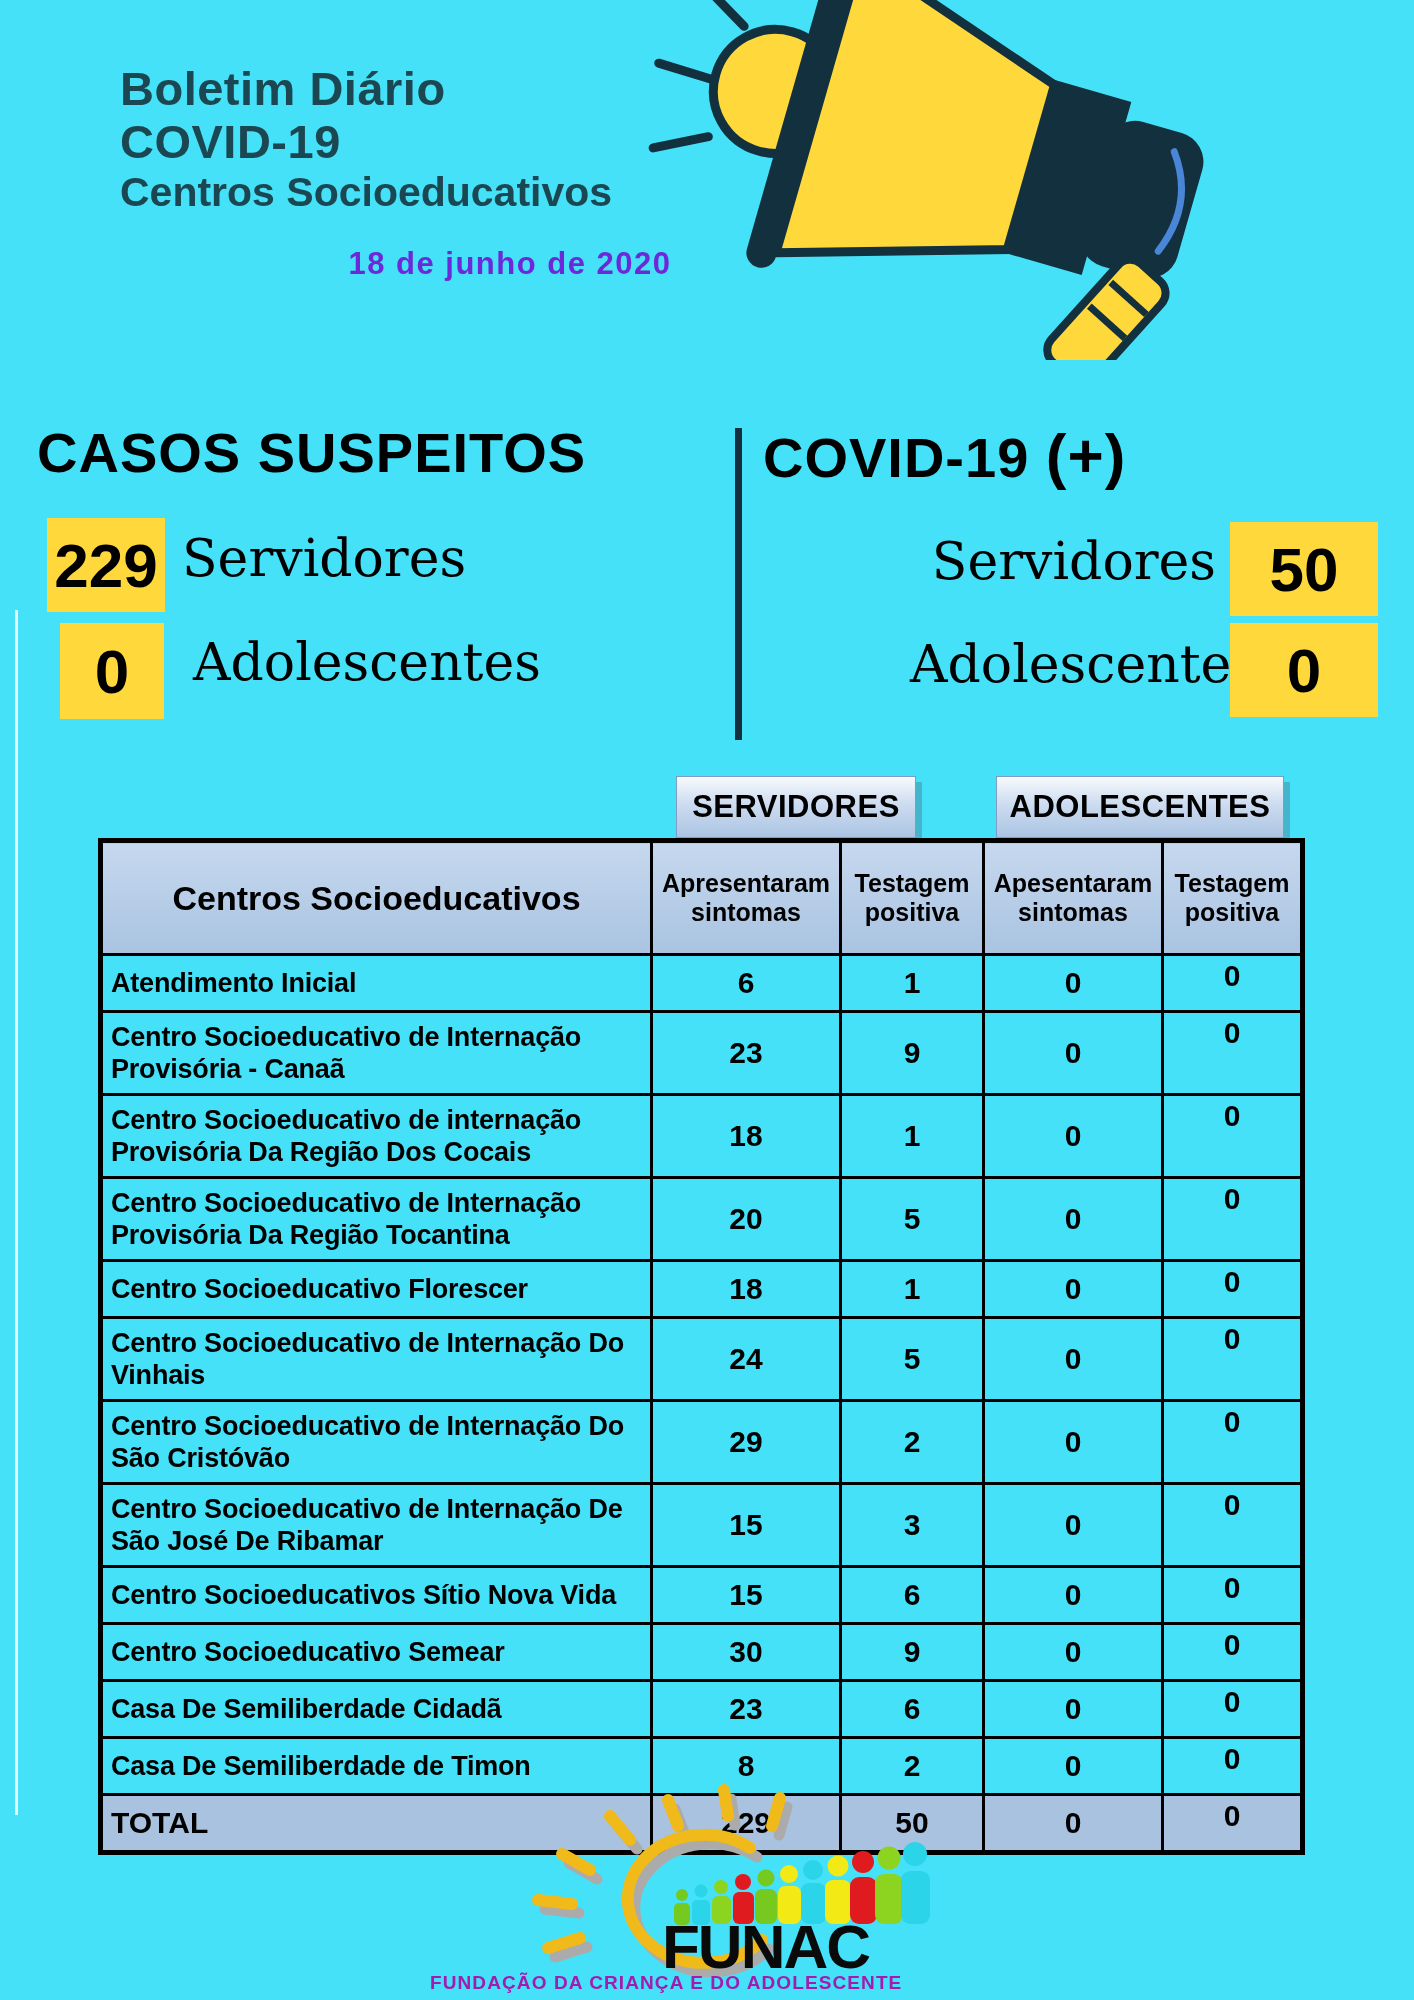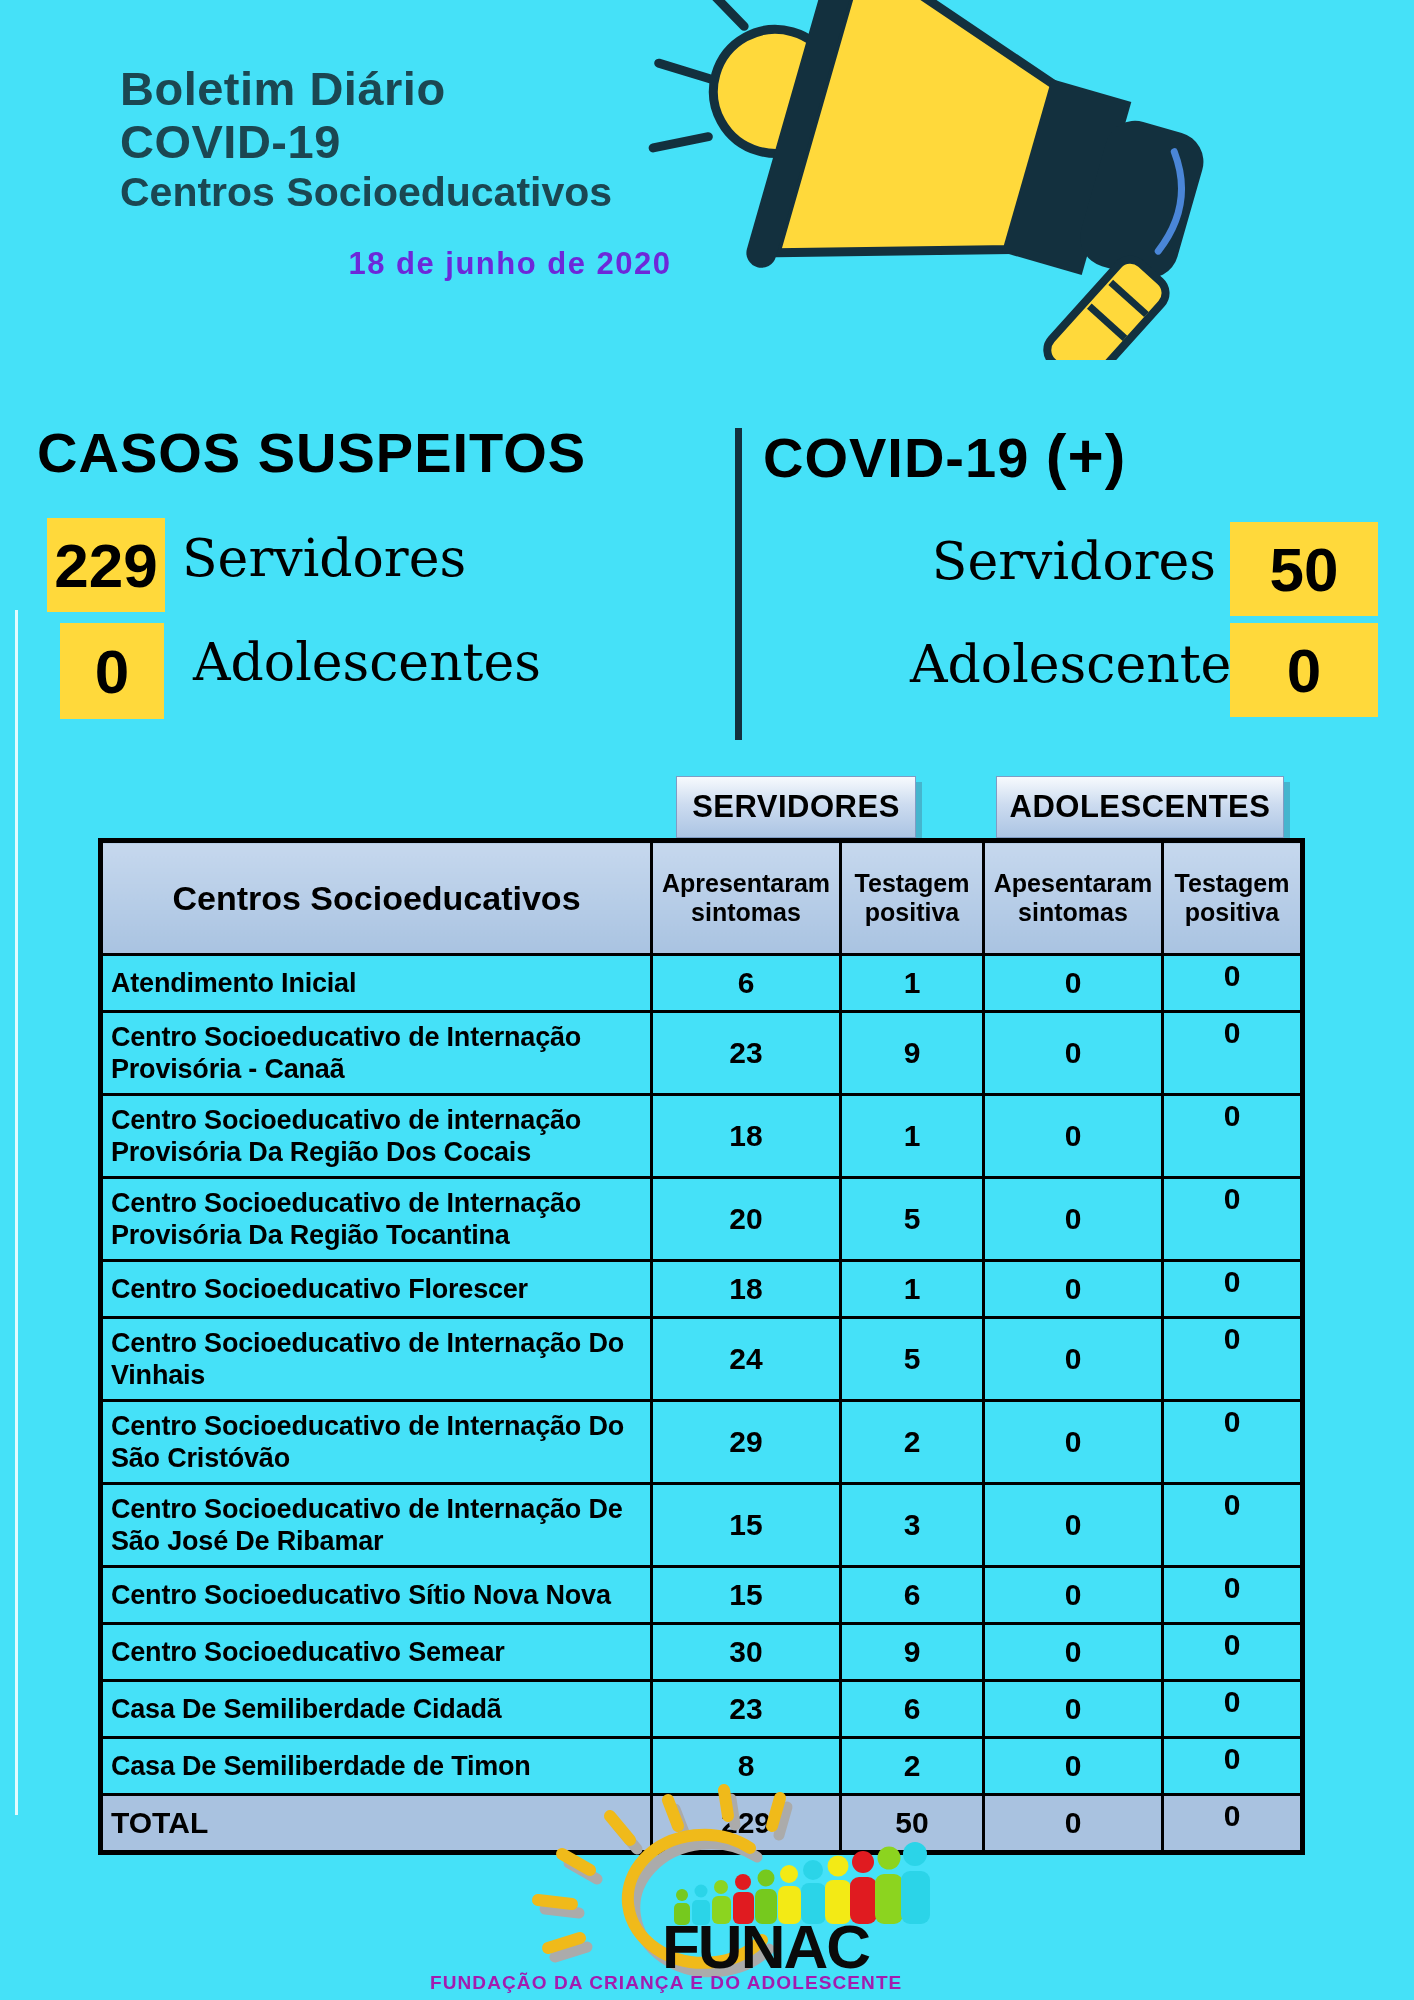--- a/index.html
+++ b/index.html
@@ -192,21 +192,21 @@
         <td class="num num-top">0</td>
       </tr>
       <tr class="double">
         <td class="name">Centro Socioeducativo de Internação De São José De Ribamar</td>
         <td class="num">15</td>
         <td class="num">3</td>
         <td class="num">0</td>
         <td class="num num-top">0</td>
       </tr>
       <tr class="single">
-        <td class="name">Centro Socioeducativo Sítio Nova Nova</td>
+        <td class="name">Centro Socioeducativos Sítio Nova Vida</td>
         <td class="num">15</td>
         <td class="num">6</td>
         <td class="num">0</td>
         <td class="num num-top">0</td>
       </tr>
       <tr class="single">
         <td class="name">Centro Socioeducativo Semear</td>
         <td class="num">30</td>
         <td class="num">9</td>
         <td class="num">0</td>

